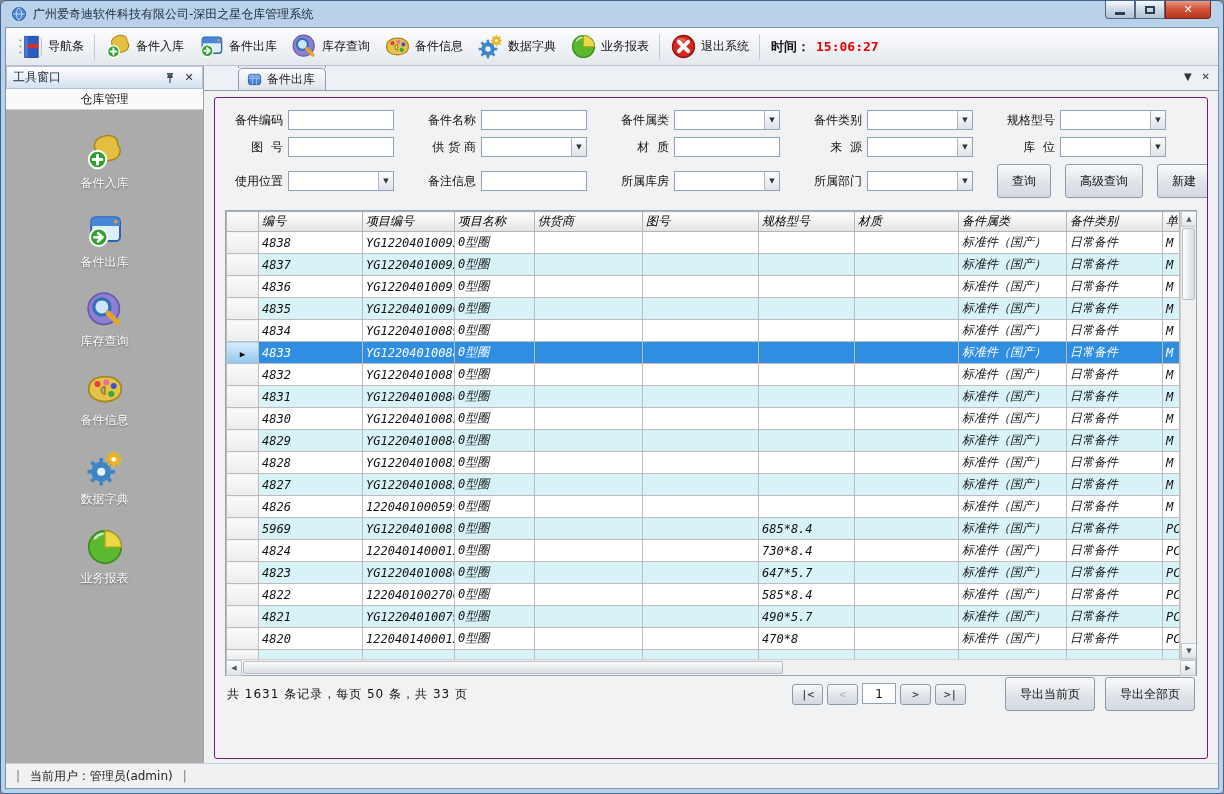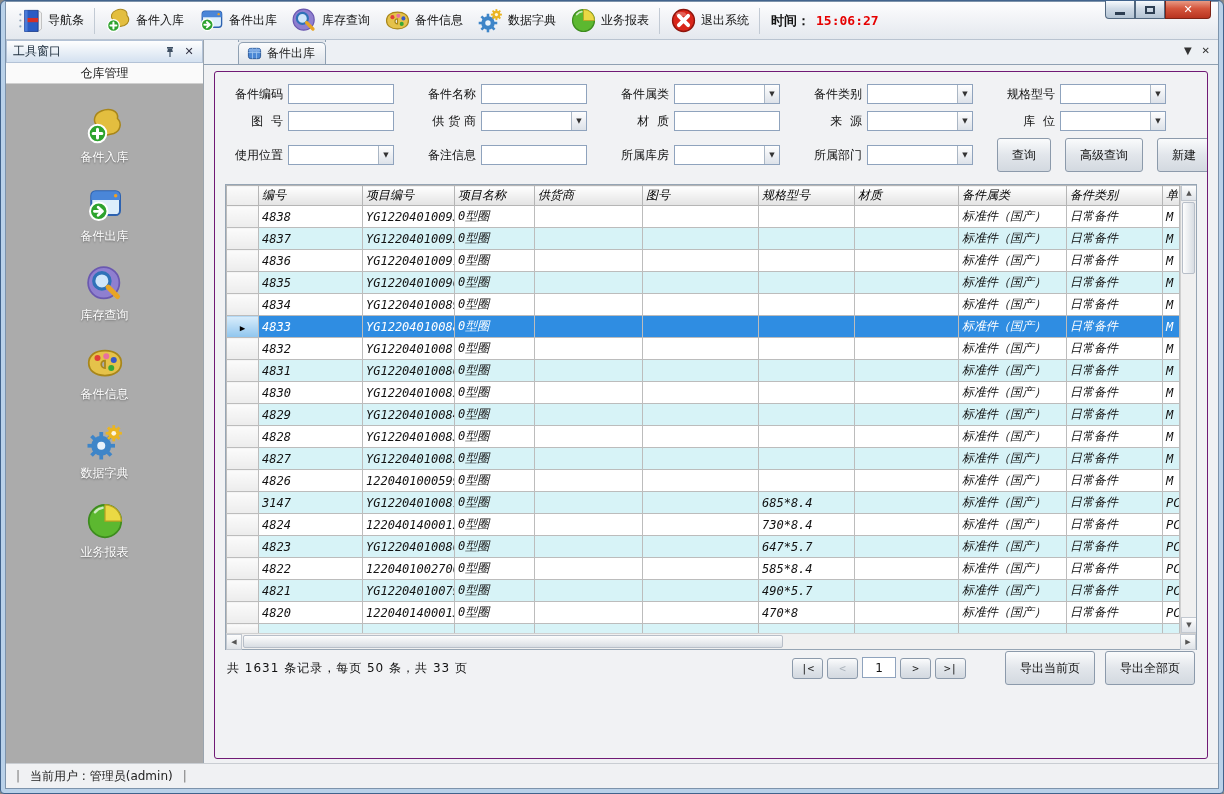--- a/index.html
+++ b/index.html
@@ -131,20 +131,29 @@
   
   .statusbar { height:25px; background:#f0f1f3; border-top:1px solid #c9cdd2; display:flex;
                align-items:center; padding:0 10px; gap:10px; color:#222; }
   .status-sep { color:#777; }
   .icon svg { width:100%; height:100%; display:block; }
 </style>
 </head>
 <body>
 
 <div class="window">
+  <div class="titlebar">
+    <span class="app-icon icon">
+        <svg viewBox="0 0 16 16">
+          <circle cx="8" cy="8" r="6.5" fill="#4a86d4" stroke="#2a5694"></circle>
+          <path d="M2 8h12M8 1.5a9 9 0 0 1 0 13M8 1.5a9 9 0 0 0 0 13" stroke="#bcd8f4" fill="none" stroke-width="1"></path>
+        </svg>
+      </span>
+    <span class="title-text">广州爱奇迪软件科技有限公司-深田之星仓库管理系统</span>
+  </div>
   <div class="win-controls">
     <div class="win-btn first">
         <span class="glyph-min"></span>
       </div>
     <div class="win-btn">
         <span class="glyph-max"></span>
       </div>
     <div class="win-btn close">
         <span>✕</span>
       </div>
@@ -700,21 +709,21 @@
                           <td></td>
                           <td></td>
                           <td></td>
                           <td></td>
                           <td>标准件（国产）</td>
                           <td>日常备件</td>
                           <td>M</td>
                         </tr>
                         <tr class="r-odd">
                           <td class="sel-cell"></td>
-                          <td>3147</td>
+                          <td>5969</td>
                           <td>YG12204010081</td>
                           <td>0型圈</td>
                           <td></td>
                           <td></td>
                           <td>685*8.4</td>
                           <td></td>
                           <td>标准件（国产）</td>
                           <td>日常备件</td>
                           <td>PC</td>
                         </tr>

